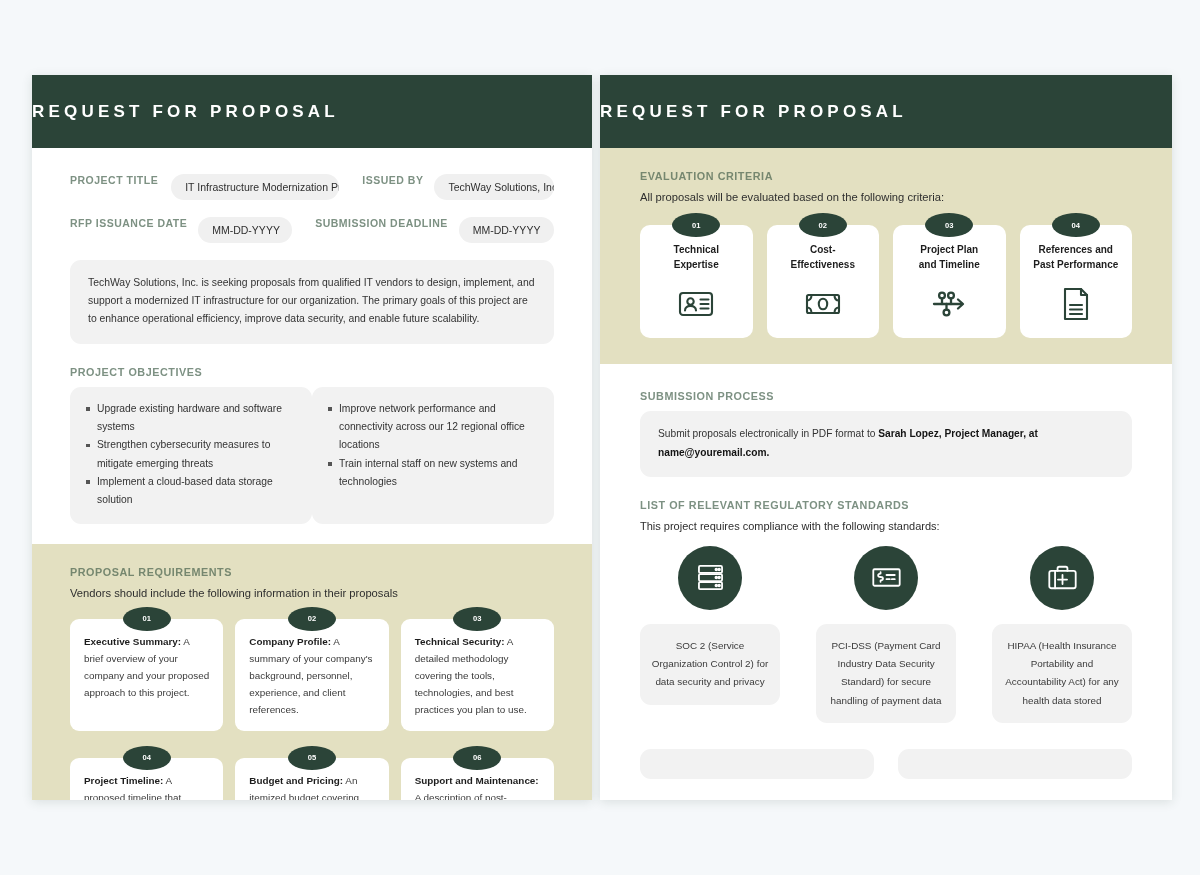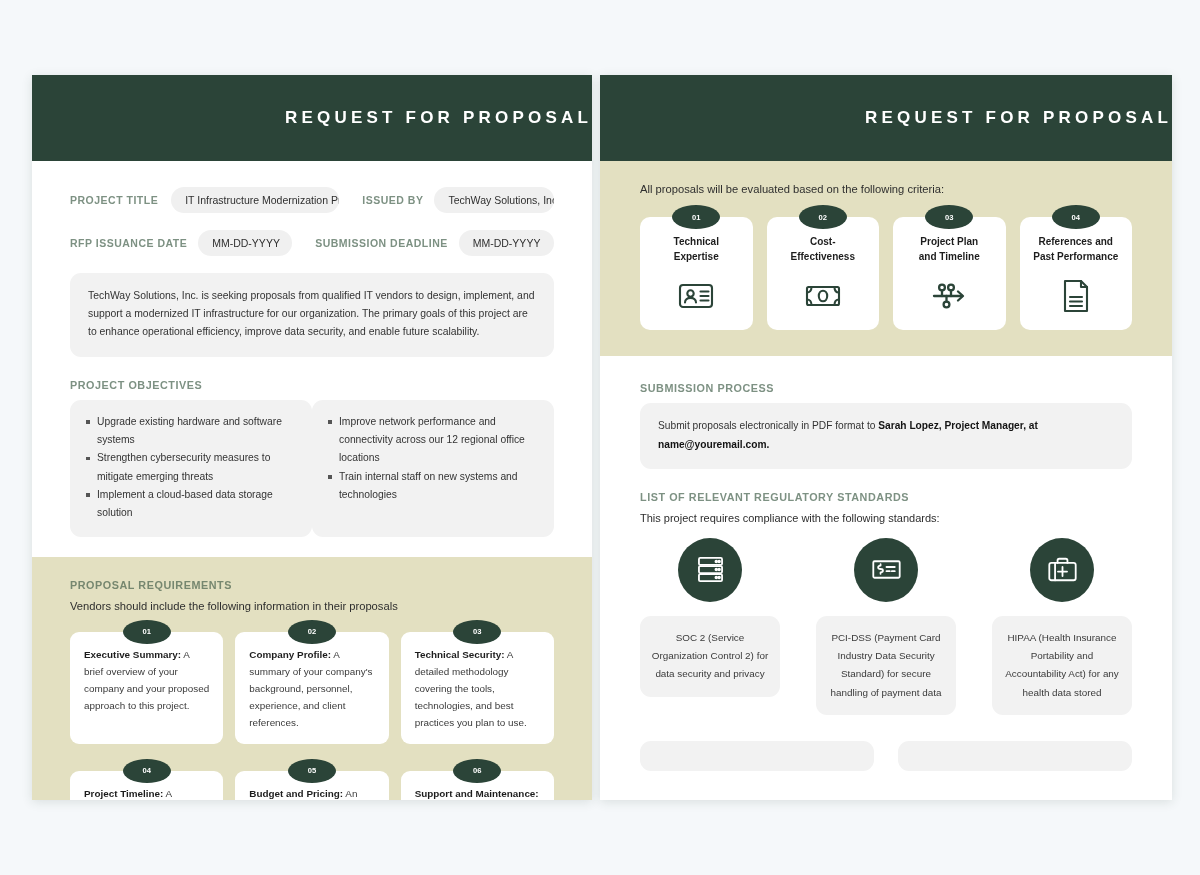--- a/index.html
+++ b/index.html
@@ -15,34 +15,34 @@
     position: absolute;
     background: #ffffff;
     overflow: hidden;
     box-shadow: 0 2px 10px rgba(40,60,50,0.13);
   }
   #page-left  { left: 32px;  top: 75px; width: 560px; height: 725px; }
   #page-right { left: 600px; top: 75px; width: 572px; height: 725px; }
 
   .banner {
     background: #2b4438;
-    height: 86px;
-    display: flex; align-items: center; justify-content: flex-end;
+    height: 73px;
+    display: flex; align-items: center; justify-content: flex-start;
   }
   .banner-title {
     color: #ffffff;
     font-size: 17px;
     font-weight: bold;
     letter-spacing: 4.2px;
   }
 
   
   .white-block { background:#fff; padding: 26px 38px 0 38px; }
 
-  .field-row { display: flex; align-items: center; margin-bottom: 17px; }
+  .field-row { display: flex; align-items: flex-start; margin-bottom: 17px; }
   .field-label {
     color: #7d9183; font-size: 10.5px; font-weight: bold;
     letter-spacing: .5px; white-space: nowrap;
   }
   .field-pill {
     background: #f0f0f0; border-radius: 20px;
     height: 26px; display: flex; align-items: center;
     padding: 0 14px; font-size: 10.5px; color: #2f2f2f;
     white-space: nowrap; overflow: hidden;
   }
@@ -232,20 +232,21 @@
     </div>
   </div>
 
   <div class="page" id="page-right">
 
     <div class="banner">
       <div class="banner-title">REQUEST FOR PROPOSAL</div>
     </div>
 
     <div class="eval-block">
+      <div class="sec-head">EVALUATION CRITERIA</div>
       <div class="sec-sub">All proposals will be evaluated based on the following criteria:</div>
 
       <div class="eval-grid">
 
         <div class="eval-card">
           <div class="badge">01</div>
           <div class="eval-title" style="white-space:pre-line">Technical
 Expertise</div>
           <div class="eval-icon">
             <svg viewBox="0 0 40 40" fill="none" stroke="#2b4438" stroke-width="2.1" stroke-linecap="round" stroke-linejoin="round">

